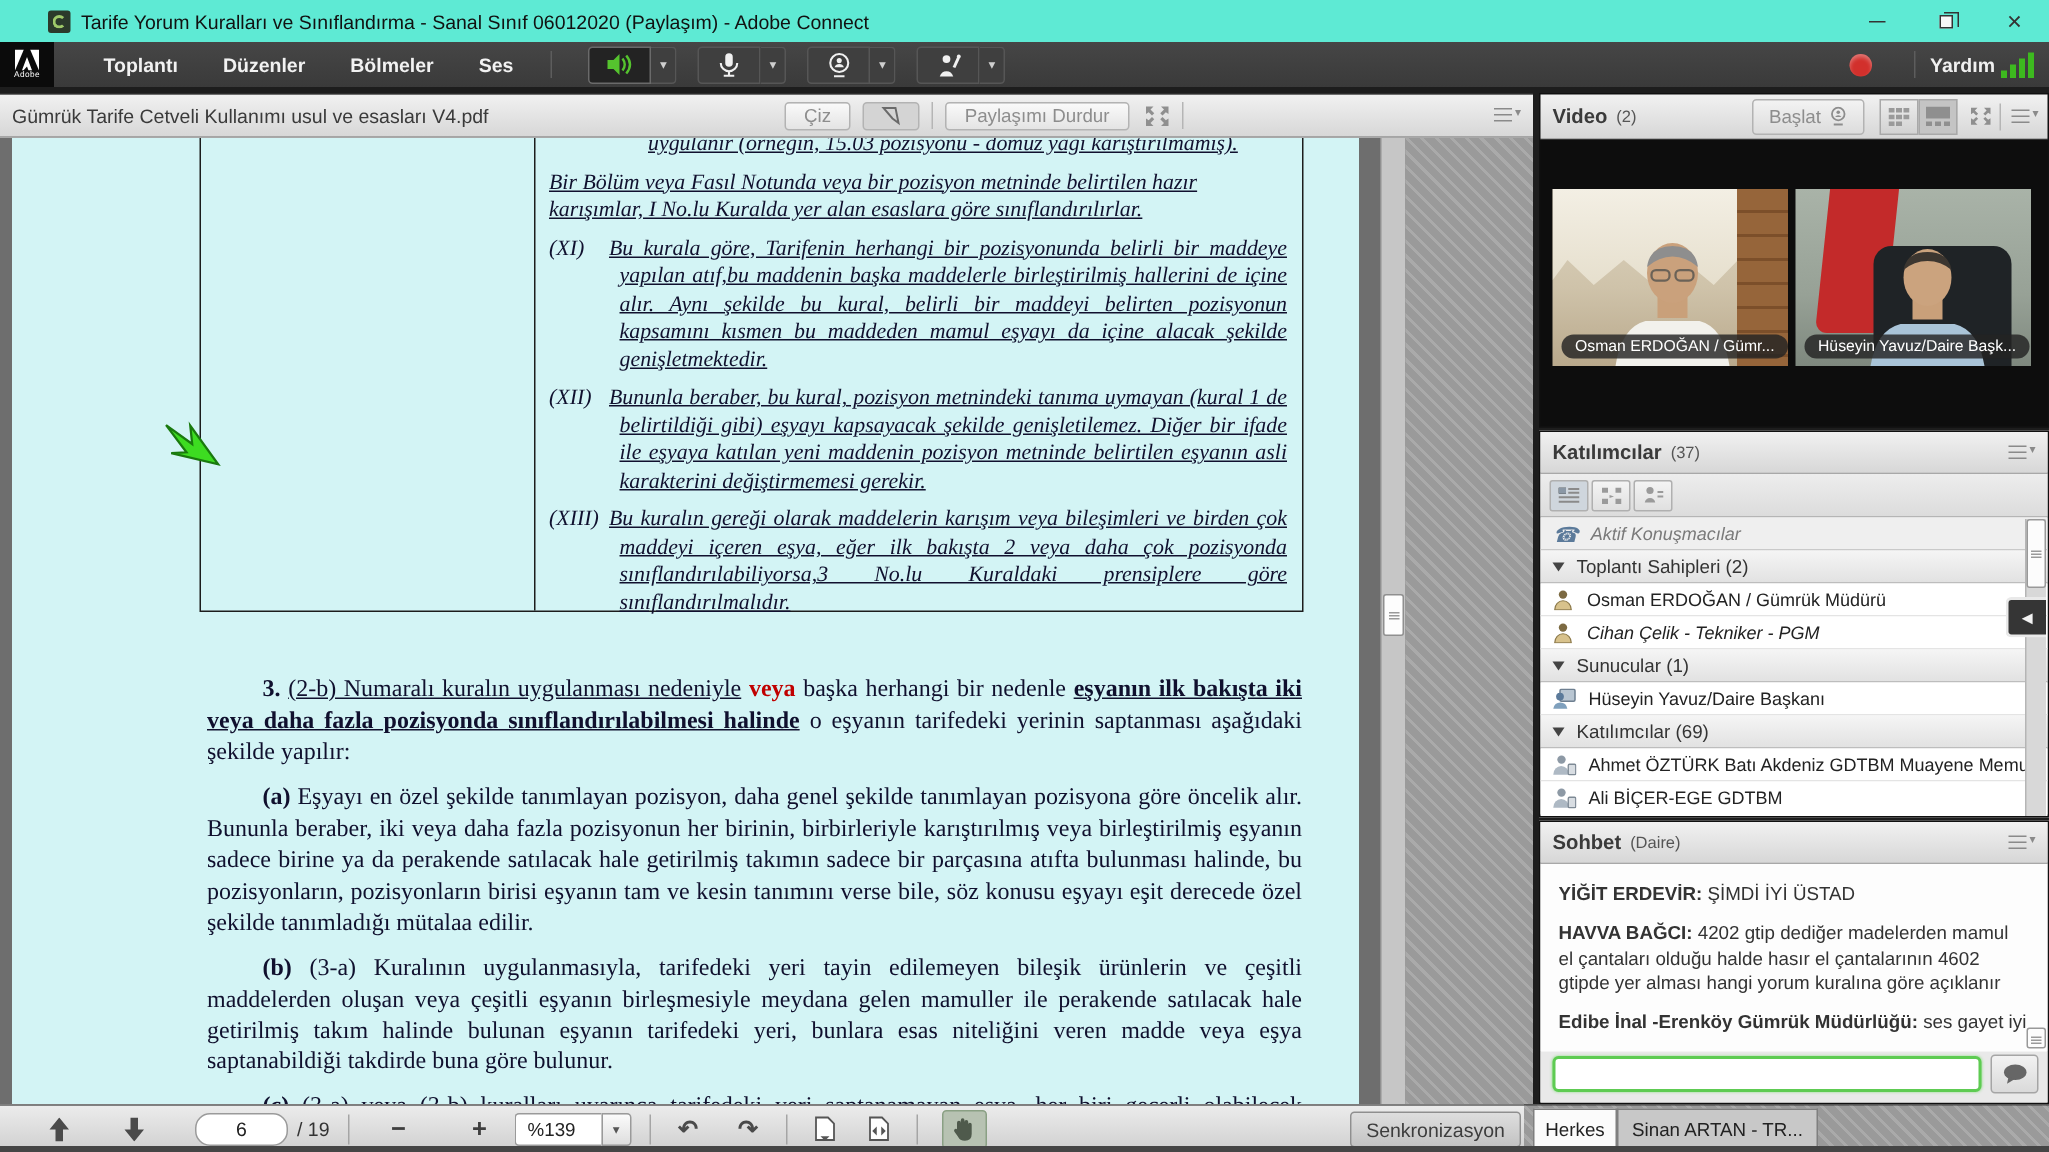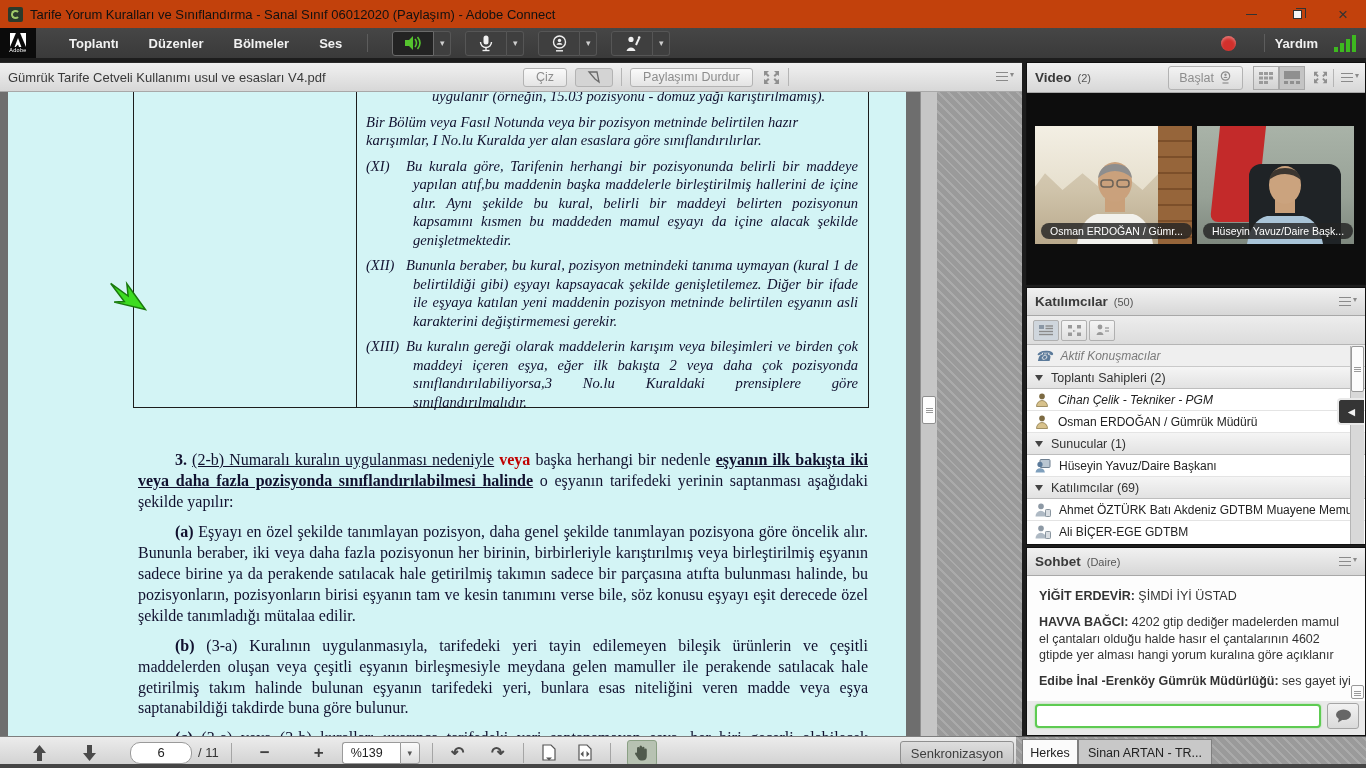--- a/index.html
+++ b/index.html
@@ -2,21 +2,21 @@
 <html><head>
 <meta charset="utf-8">
 <style>
   * { margin:0; padding:0; box-sizing:border-box; }
   html,body { width:1366px; height:768px; overflow:hidden; background:#1d1d1d;
     font-family:"Liberation Sans", sans-serif; }
   #app { position:relative; width:1366px; height:768px; background:#1d1d1d; }
 
   
   .titlebar { position:absolute; left:0; top:0; width:1366px; height:30px;
-    background:#c2410c; display:flex; align-items:center; border-bottom:1px solid #d8d8d8; }
+    background:#5eead4; display:flex; align-items:center; border-bottom:1px solid #d8d8d8;padding-left:24px; }
   .app-ico { width:15px; height:15px; margin:0 7px 0 8px; background:#2b3a2b;
     border-radius:2px; position:relative; }
   .app-ico::after { content:""; position:absolute; inset:3px; border:2px solid #9fc96a; border-radius:50%; border-right-color:transparent; }
   .wtitle { font-size:13px; color:#111; }
   .winbtns { margin-left:auto; display:flex; height:28px; }
   .wb { width:46px; height:28px; display:flex; align-items:center; justify-content:center; color:#333; }
   .wb .bar { width:11px; height:1px; background:#333; }
   .wb .rest { width:9px; height:9px; border:1px solid #333; position:relative; background:#f7f7f7; }
   .wb .rest::before { content:""; position:absolute; left:2px; top:-3px; width:9px; height:9px; border:1px solid #333; border-bottom:none; border-left:none; }
   .wb.close::before { content:"×"; font-size:17px; line-height:1; }
@@ -31,21 +31,21 @@
   .msep { width:1px; height:18px; background:#5d5d5d; margin:0 10px; }
   .btn-grp { display:flex; margin-left:14px; height:25px; }
   .btn-main { width:42px; height:25px; background:#3f3f3f; border:1px solid #565656; border-radius:3px 0 0 3px;
     display:flex; align-items:center; justify-content:center; }
   .btn-main.active { background:#232323; border-color:#6a6a6a; }
   .btn-dd { width:17px; height:25px; background:#3f3f3f; border:1px solid #565656; border-left:none; border-radius:0 3px 3px 0;
     display:flex; align-items:center; justify-content:center; }
   .btn-dd::before { content:"▾"; color:#cfcfcf; font-size:9px; }
   .mb-right { margin-left:auto; display:flex; align-items:center; }
   .rec-dot { width:15px; height:15px; border-radius:50%; background:#d2302c; box-shadow:inset 0 2px 3px rgba(255,255,255,.35); margin-right:18px; }
-  .help { color:#f0f0f0; font-size:13px; font-weight:700; margin-right:16px; }
+  .help { color:#f0f0f0; font-size:13px; font-weight:700; margin-right:4px; }
   .sigbars { display:flex; align-items:flex-end; gap:2px; margin-right:10px; }
   .sigbars i { display:block; width:4px; background:#3db91f; }
 
   
   .pod { position:absolute; background:#fff; border:1px solid #101010; }
   .pod-hd { height:30px; background:linear-gradient(#f1f1f1,#d7d7d7); border-bottom:1px solid #a8a8a8;
     display:flex; align-items:center; padding:0 8px; color:#3c3c3c; }
   .pod-title { font-size:13.5px; font-weight:700; color:#3a3a3a; }
   .pod-count { font-size:11px; color:#555; margin-left:6px; }
   .menu-ico { width:20px; height:16px; margin-left:auto; position:relative; }
@@ -66,21 +66,21 @@
     font-family:"Liberation Serif", serif; color:#10102e; }
   .vsb-track { position:absolute; left:920px; top:0; width:17px; height:644px; background:#c6c6c6; border-left:1px solid #909090; }
   .vsb-thumb { position:absolute; left:1px; top:304px; width:14px; height:28px; background:#fdfdfd; border:1px solid #8f8f8f; border-radius:2px; }
   .grip { position:absolute; left:3px; top:11px; width:7px; height:1px; background:#9a9a9a; box-shadow:0 2px 0 #9a9a9a, 0 4px 0 #9a9a9a; }
   .share-hatch { position:absolute; left:937px; top:0; width:85px; height:644px; }
 
   
   .doc-table { position:absolute; left:125px; top:-14px; width:736px; height:330px; border:1px solid #1c1c1c; }
   .doc-col-div { position:absolute; left:222px; top:0; bottom:0; width:1px; background:#1c1c1c; }
   .doc-right { position:absolute; left:223px; right:0; top:0; bottom:0; padding:8px 10px 4px 9px;
-    font-style:italic; font-size:14.6px; line-height:1.27; }
+    font-style:italic; font-size:14.6px; line-height:1.27;text-decoration:underline; }
   .ti { margin-bottom:7px; text-align:justify; }
   .ti.first { padding-left:66px; text-align:left; }
   .ti.plain { text-align:left; }
   .ti.hang { padding-left:47px; text-indent:-47px; }
   .ti .lbl { display:inline-block; min-width:40px; text-indent:0; }
   .doc-paras { position:absolute; left:130px; top:358px; width:730px; font-size:16px; line-height:1.31; text-align:justify; }
   .dp { margin-bottom:9px; text-indent:37px; }
   .dp .plabel { font-weight:700; }
   .useg { text-decoration:underline; }
   .redseg { color:#c00000; font-weight:700; }
@@ -347,21 +347,21 @@
         <svg width="15" height="16" viewBox="0 0 15 16">
             <polygon points="7.5,0 14,8 10,8 10,16 5,16 5,8 1,8" fill="#4a4a4a"></polygon>
           </svg>
       </span>
       <span class="tool-ico" style="margin-left:24px">
         <svg width="15" height="16" viewBox="0 0 15 16">
             <polygon points="7.5,16 14,8 10,8 10,0 5,0 5,8 1,8" fill="#4a4a4a"></polygon>
           </svg>
       </span>
       <span class="pg-input">6</span>
-      <span class="pg-total">/ 11</span>
+      <span class="pg-total">/ 19</span>
       <span class="bsep"></span>
       <span class="tool-ico glyph" style="margin-left:8px">−</span>
       <span class="tool-ico glyph" style="margin-left:28px">+</span>
       <span class="zoom-box">%139</span>
       <span class="zoom-dd"></span>
       <span class="bsep"></span>
       <span class="tool-ico rot">↶</span>
       <span class="tool-ico rot" style="margin-left:14px">↷</span>
       <span class="bsep"></span>
       <span class="tool-ico">
@@ -467,21 +467,21 @@
           <rect x="48" y="22" width="12" height="7" rx="3" fill="none" stroke="#6b6257" stroke-width="1.5"></rect>
         </svg>
         <span class="name-pill">Osman ERDOĞAN / Gümr...</span>
       </div>
     </div>
   </div>
 
   <div class="pod" id="plist">
     <div class="pod-hd">
       <span class="pod-title">Katılımcılar</span>
-      <span class="pod-count">(50)</span>
+      <span class="pod-count">(37)</span>
       <span class="menu-ico"></span>
     </div>
     <div class="ptoolbar">
       <span class="ptb sel">
         <svg width="14" height="11" viewBox="0 0 14 11">
             <rect x="0" y="0" width="5" height="4" fill="#7a8globe9a"></rect>
             <rect x="0" y="0" width="5" height="4" fill="#8a97a5"></rect>
             <g stroke="#8a8a8a" stroke-width="1.4">
               <line x1="0" y1="6.5" x2="14" y2="6.5"></line>
               <line x1="0" y1="9.5" x2="14" y2="9.5"></line>
@@ -519,28 +519,28 @@
     </div>
     <div class="prow grp">
       <span class="tri"></span>
       <span class="nm">Toplantı Sahipleri (2)</span>
     </div>
     <div class="prow">
       <svg width="15" height="14" viewBox="0 0 15 14">
           <circle cx="7" cy="3.4" r="2.8" fill="#7c6a42"></circle>
           <path d="M1.5,13.5 a5.5,6 0 0 1 11,0 z" fill="#d8c28c" stroke="#8d7a4a" stroke-width="0.8"></path>
         </svg>
-      <span class="nm it">Cihan Çelik - Tekniker - PGM</span>
+      <span class="nm">Osman ERDOĞAN / Gümrük Müdürü</span>
     </div>
     <div class="prow">
       <svg width="15" height="14" viewBox="0 0 15 14">
           <circle cx="7" cy="3.4" r="2.8" fill="#7c6a42"></circle>
           <path d="M1.5,13.5 a5.5,6 0 0 1 11,0 z" fill="#d8c28c" stroke="#8d7a4a" stroke-width="0.8"></path>
         </svg>
-      <span class="nm">Osman ERDOĞAN / Gümrük Müdürü</span>
+      <span class="nm it">Cihan Çelik - Tekniker - PGM</span>
     </div>
     <div class="prow grp">
       <span class="tri"></span>
       <span class="nm">Sunucular (1)</span>
     </div>
     <div class="prow">
       <svg width="16" height="14" viewBox="0 0 16 14">
           <rect x="5" y="0.5" width="10" height="8" rx="1" fill="#b9c6d2" stroke="#6e7f90" stroke-width="1"></rect>
           <circle cx="5" cy="5.4" r="2.6" fill="#5b7a9a"></circle>
           <path d="M0.5,13.5 a4.8,5.2 0 0 1 9.4,0 z" fill="#7fa0bd"></path>

